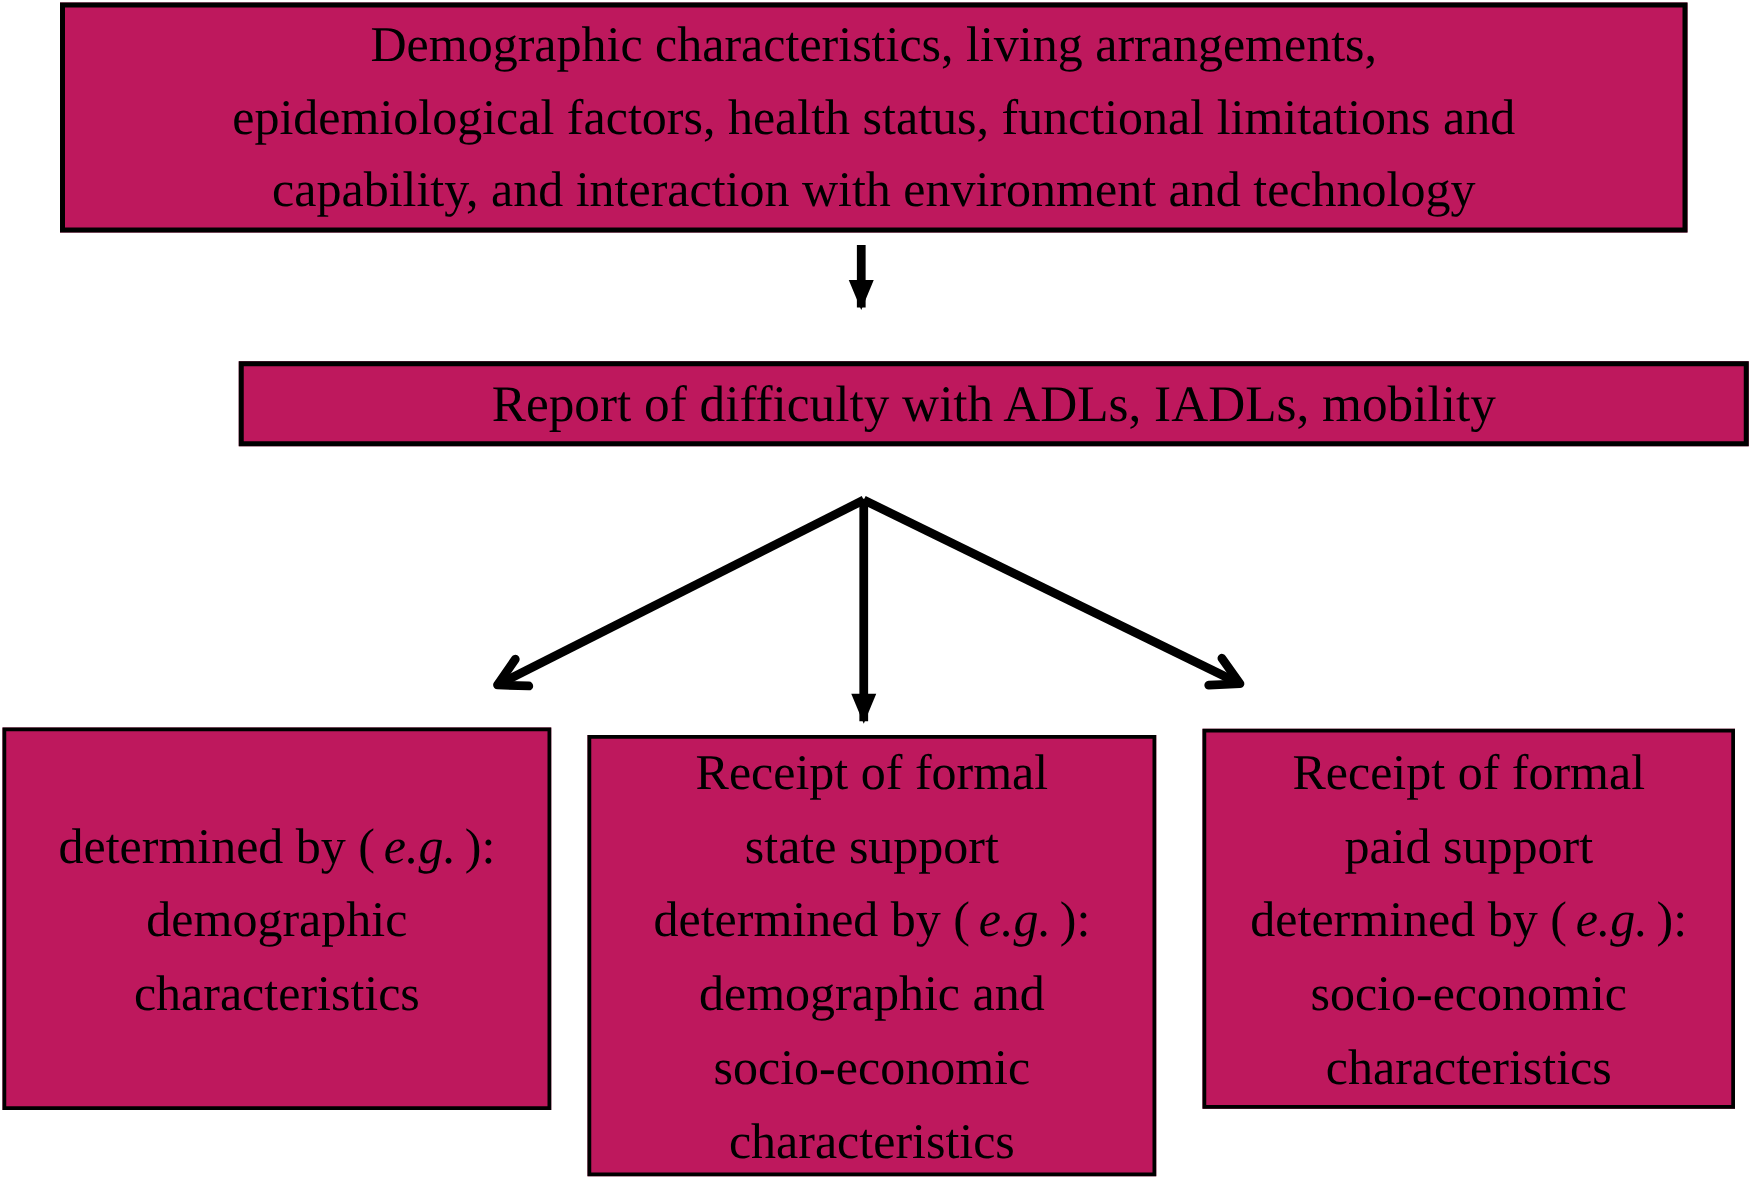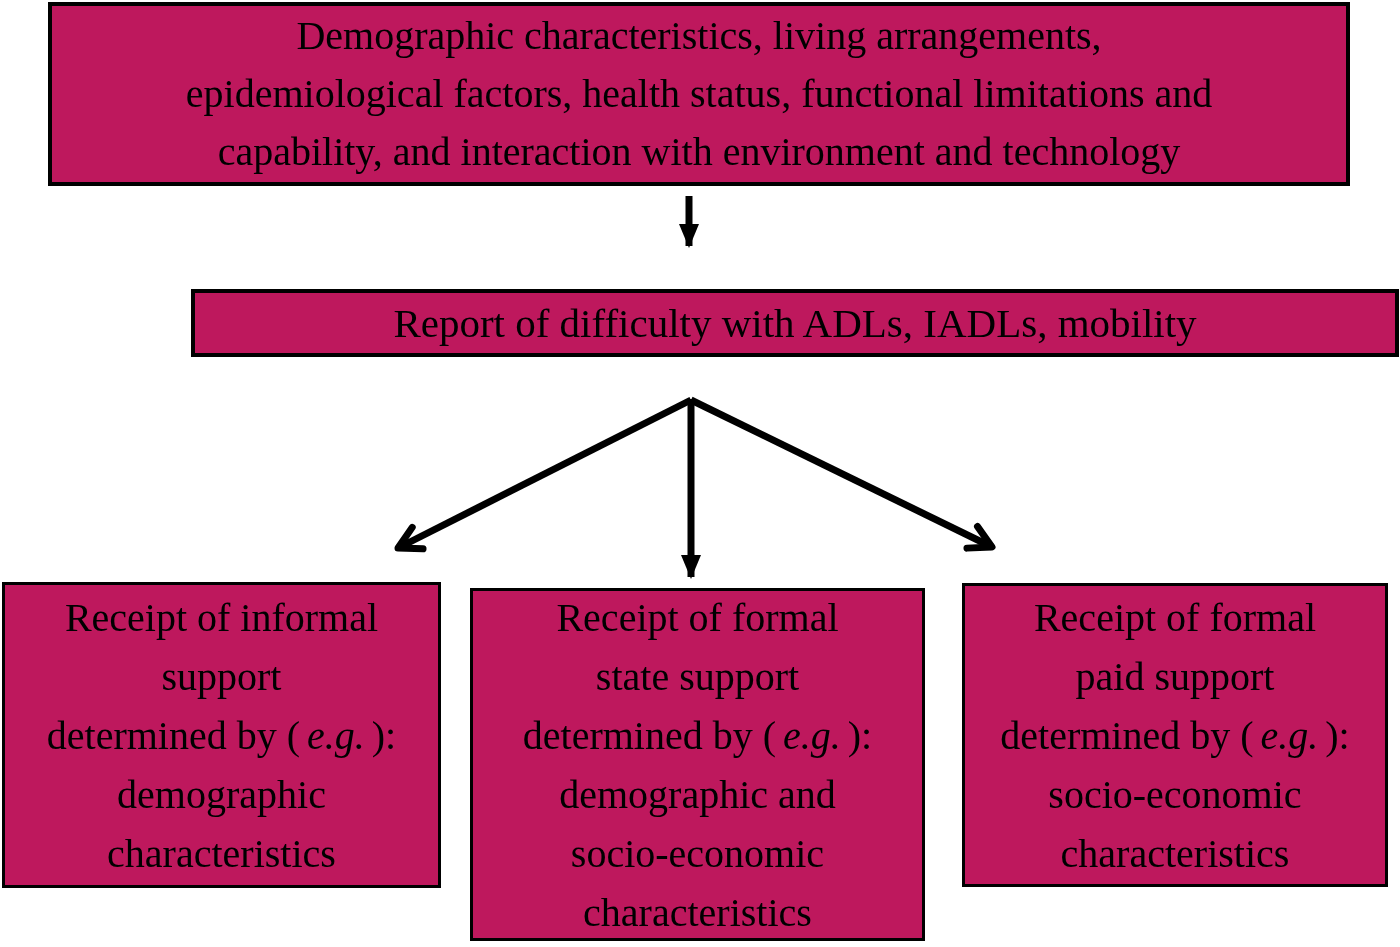--- a/index.html
+++ b/index.html
@@ -96,22 +96,20 @@
 epidemiological factors, health status, functional limitations and
 capability, and interaction with environment and technology</span>
   </div>
 
   <div class="box report-box">
     <span class="prel">Report of difficulty with ADLs, IADLs, mobility</span>
   </div>
 
   <div class="box outcome outcome-0">
     <div class="boxtext">
-      <span class="prel">Receipt of informal
-support</span>
       <span class="det"><span>determined by (</span><i>e.g.</i><span>):</span></span>
       <span class="prel">demographic
 characteristics</span>
     </div>
   </div>
 
   <div class="box outcome outcome-1">
     <div class="boxtext">
       <span class="prel">Receipt of formal
 state support</span>

